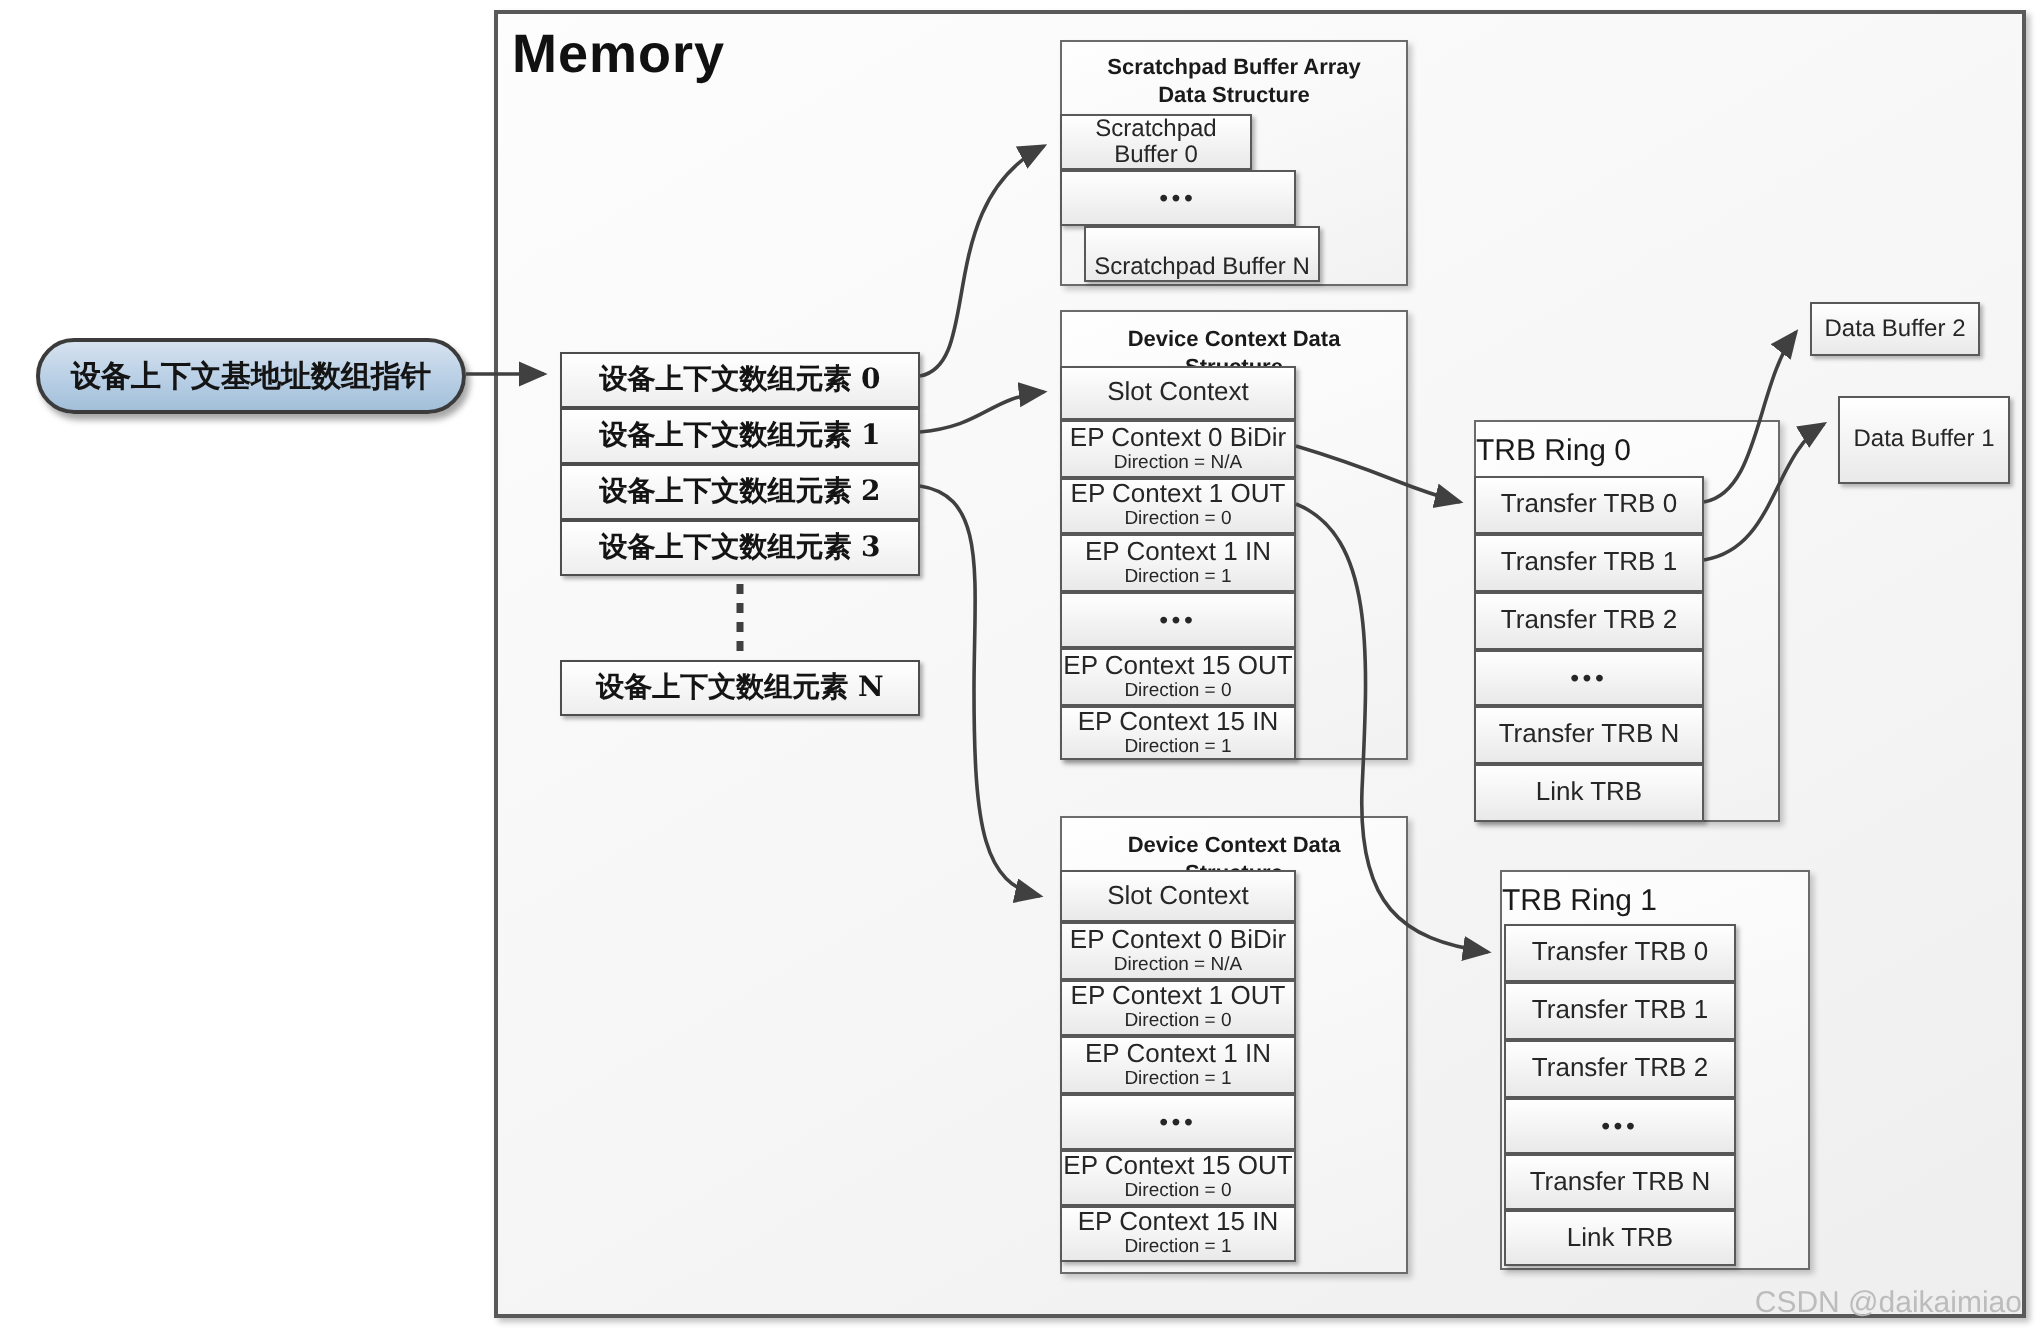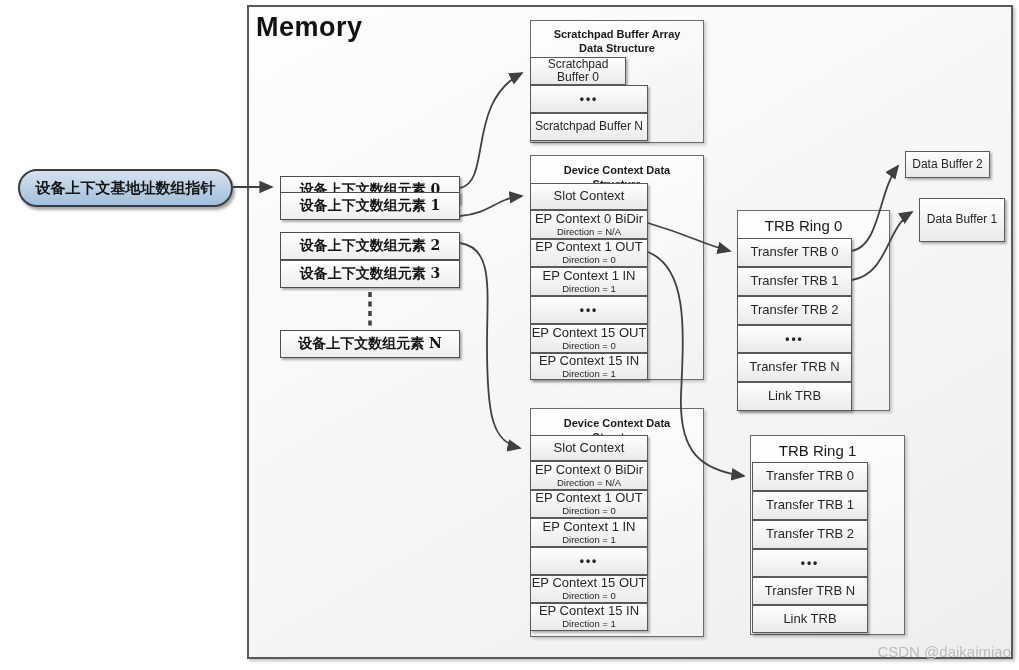--- a/index.html
+++ b/index.html
@@ -35,21 +35,21 @@
   .outer-box {
     position:absolute; border:1.5px solid #6b6b6b;
     background:linear-gradient(160deg,#fefefe, #f2f2f2);
     box-shadow:2px 2px 3px rgba(0,0,0,0.2);
   }
   .struct-title {
     position:absolute; width:100%; text-align:center; font-weight:bold;
     font-size:11px; color:#1a1a1a; line-height:1.3; padding:0 12px;
   }
   .ring-title {
-    position:absolute; width:100%; text-align:center; font-weight:bold;
+    position:absolute; width:100%; text-align:left; font-weight:bold;
     font-size:15px; color:#1a1a1a; padding-right:20px; font-weight:normal;
   }
   .cell {
     position:absolute; border:1px solid #595959;
     background:linear-gradient(#ffffff, #e9e9e9);
     box-shadow:1.5px 1.5px 2px rgba(0,0,0,0.28);
     display:flex; flex-direction:column; align-items:center; justify-content:center;
     color:#262626; text-align:center;
   }
   .cell .main { font-size:13px; line-height:1.1; }
@@ -64,33 +64,33 @@
 </style>
 </head>
 <body>
 
 <div class="memory-box"></div>
 <div class="memory-title">Memory</div>
 
 <div class="pointer-box">设备上下文基地址数组指针</div>
 
 <div class="cn-cell" style="top:176px;">设备上下文数组元素 0</div>
-<div class="cn-cell" style="top:192px;">设备上下文数组元素 1</div>
+<div class="cn-cell" style="top:204px;">设备上下文数组元素 1</div>
 <div class="cn-cell" style="top:232px;">设备上下文数组元素 2</div>
 <div class="cn-cell" style="top:260px;">设备上下文数组元素 3</div>
 <div class="cn-cell" style="top:330px;">设备上下文数组元素 N</div>
 
 <div class="outer-box" style="left:530px; top:20px; width:174px; height:123px;">
   <div class="struct-title" style="top:6px;">Scratchpad Buffer Array Data Structure</div>
 </div>
 <div class="cell small-cell" style="left:530px; top:57px; width:96px; height:28px;">
   <span class="main">Scratchpad Buffer 0</span>
 </div>
 <div class="cell dots" style="left:530px; top:85px; width:118px; height:28px;">•••</div>
-<div class="cell small-cell" style="left:530px; top:113px; width:118px; height:28px;">
+<div class="cell small-cell" style="left:542px; top:113px; width:118px; height:28px;justify-content:flex-end;">
   <span class="main">Scratchpad Buffer N</span>
 </div>
 
 <div class="outer-box" style="left:530px; top:155px; width:174px; height:225px;">
   <div class="struct-title" style="top:7px;">Device Context Data Structure</div>
 </div>
 <div class="cell" style="left:530px; top:183px; width:118px; height:27px;">
   <span class="main">Slot Context</span>
 </div>
 <div class="cell" style="left:530px; top:210px; width:118px; height:29px;">

